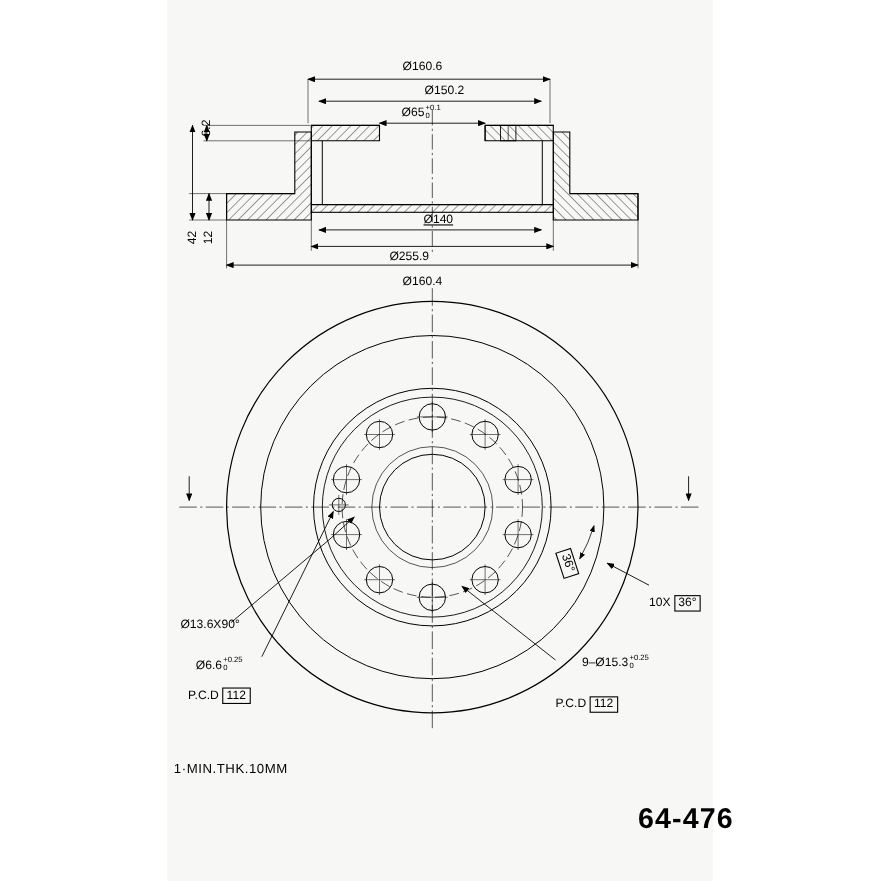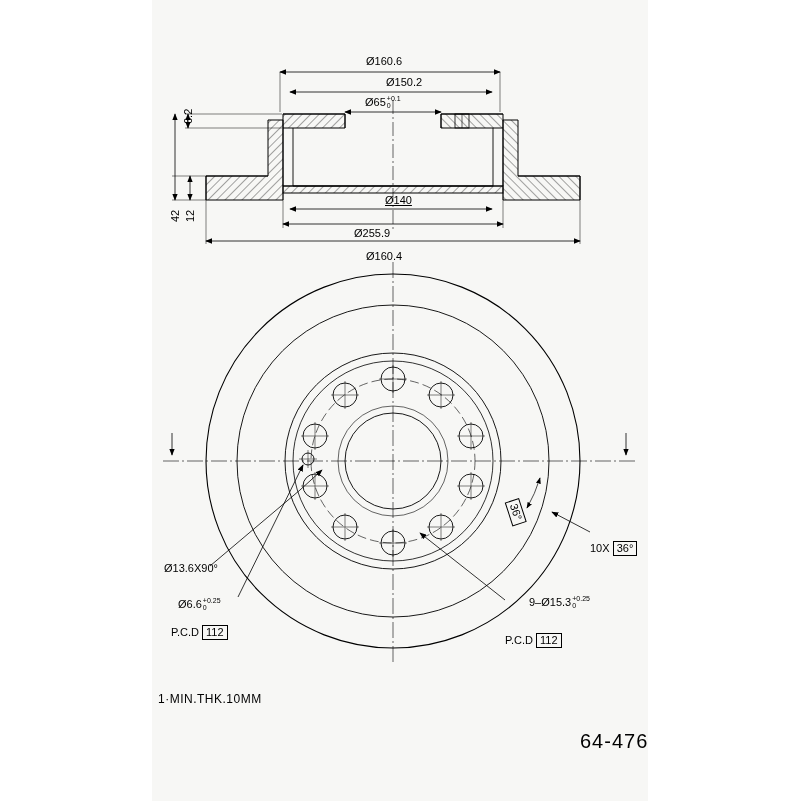--- a/index.html
+++ b/index.html
@@ -63,22 +63,22 @@
     border: 1px solid #000;
     padding: 0px 3px 1px 3px;
     display: inline-block;
     font-size: 11px;
   }
   .note {
     font-size: 12px;
     letter-spacing: 0.5px;
   }
   .partno {
-    font-size: 20px;
-    font-weight: normal;
+    font-size: 26px;
+    font-weight: bold;
     letter-spacing: 1px;
   }
 </style>
 </head>
 <body>
 
 <div id="sheet">
 
   <div id="drawing-area"></div>
 

